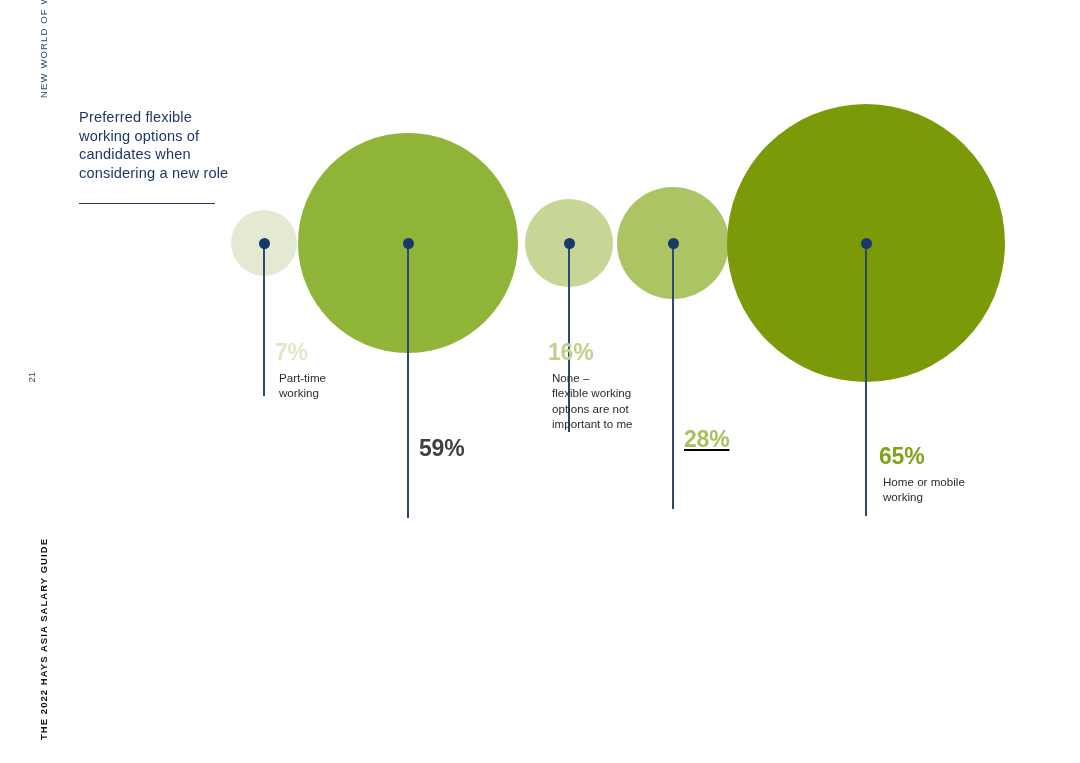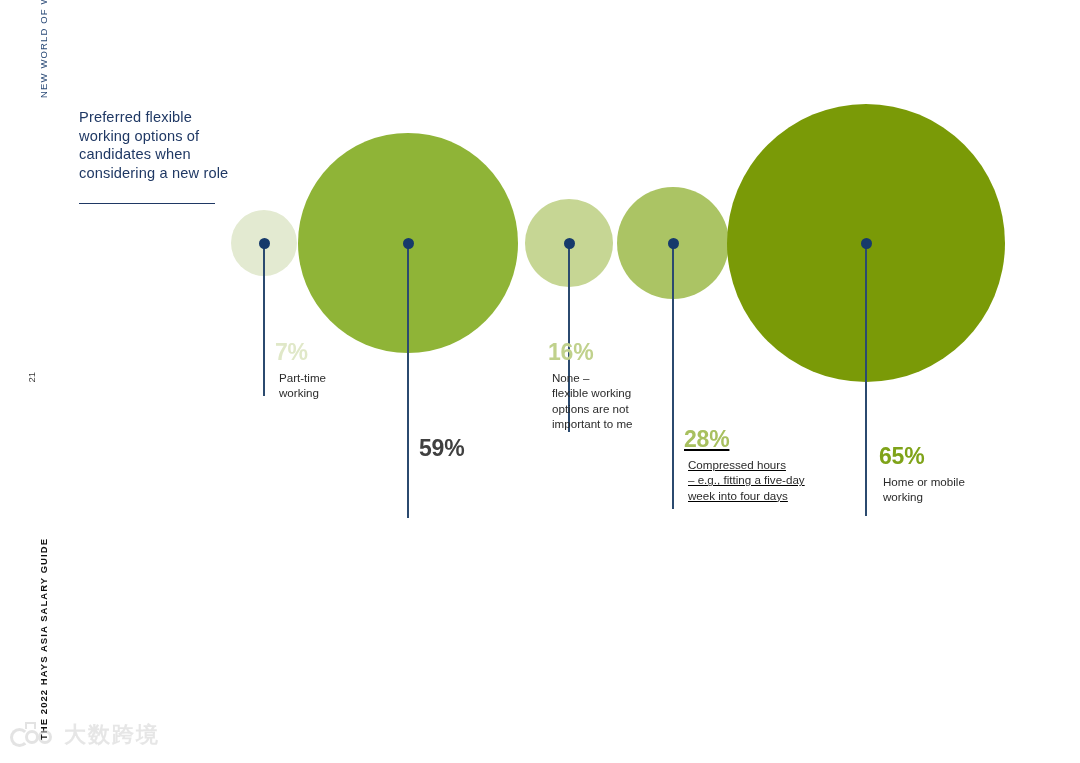--- a/index.html
+++ b/index.html
@@ -202,40 +202,26 @@
           <div>None –</div>
           <div>flexible working</div>
           <div>options are not</div>
           <div>important to me</div>
         </div>
       </div>
       <div class="leader" style="left: 672.3px; top: 243px; height: 266px; background: rgb(43, 74, 111);"></div>
       <div class="dot" style="left: 667.5px; top: 237.5px; background: rgb(22, 58, 107);"></div>
       <div class="callout" style="left: 684px; top: 428px; text-decoration: underline;">
         <div class="pct" style="color: rgb(168, 192, 95);">28%</div>
-        <div class="desc">
-          <div>Compressed hours</div>
-          <div>– e.g., fitting a five-day</div>
-          <div>week into four days</div>
-        </div>
       </div>
       <div class="leader" style="left: 865.3px; top: 243px; height: 273px; background: rgb(43, 74, 111);"></div>
       <div class="dot" style="left: 860.5px; top: 237.5px; background: rgb(22, 58, 107);"></div>
       <div class="callout" style="left: 879px; top: 445px;">
         <div class="pct" style="color: rgb(127, 163, 25);">65%</div>
         <div class="desc">
           <div>Home or mobile</div>
           <div>working</div>
         </div>
       </div>
     </div>
 
-  <div id="watermark">
-    <div class="wm-mark">
-      <div class="ring r1"></div>
-      <div class="tick"></div>
-      <div class="ring r2"></div>
-      <div class="ring r3"></div>
-    </div>
-    <div class="wm-text">大数跨境</div>
-  </div>
 
 </div>
 
 </body></html>

